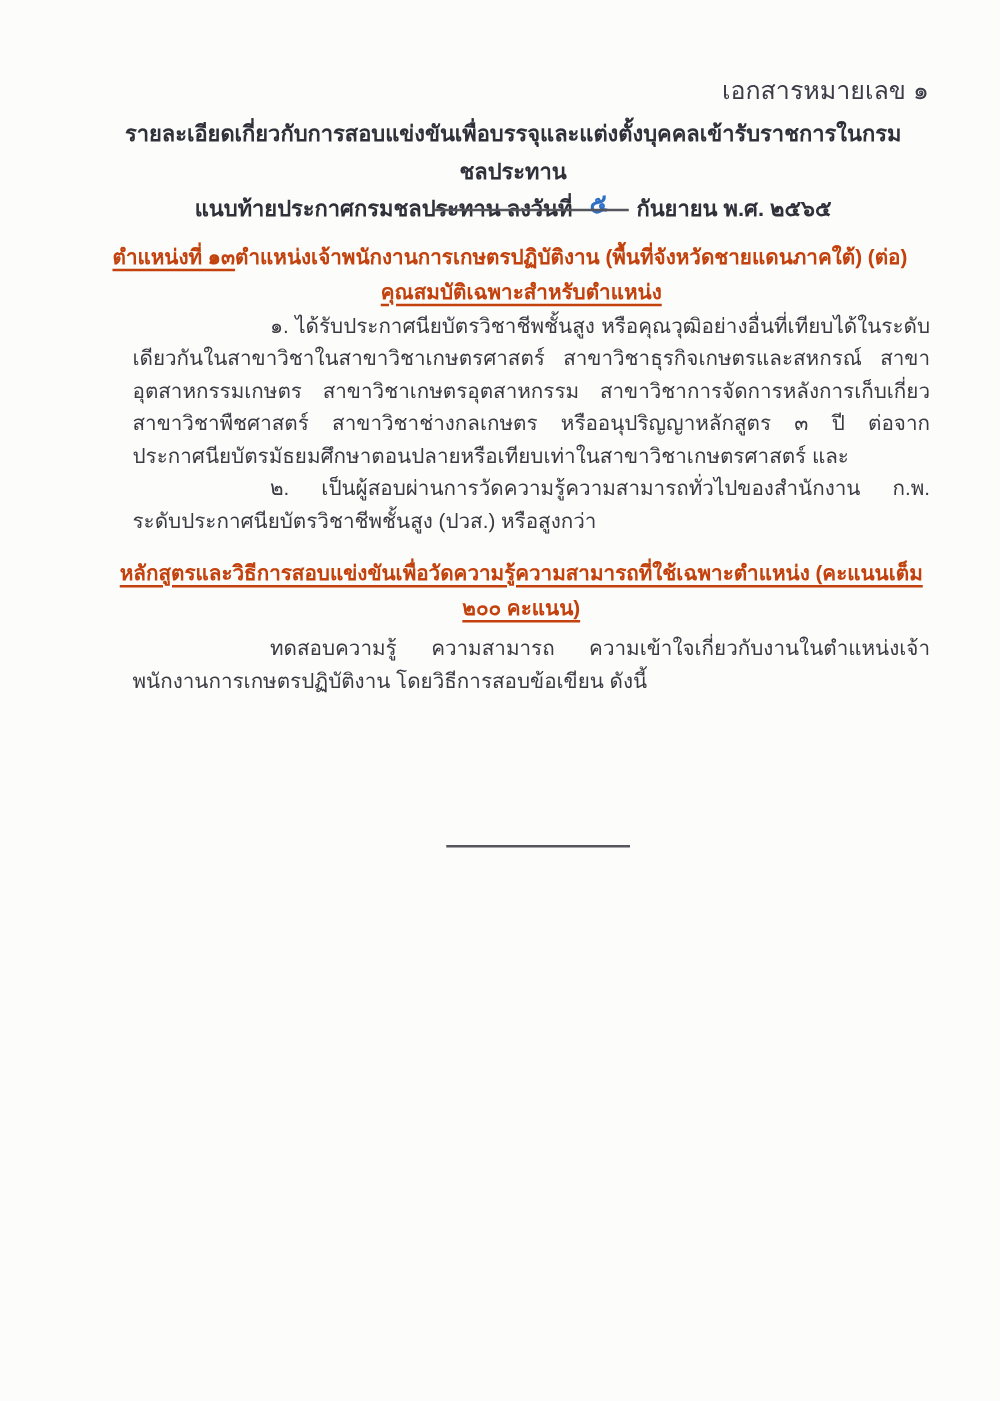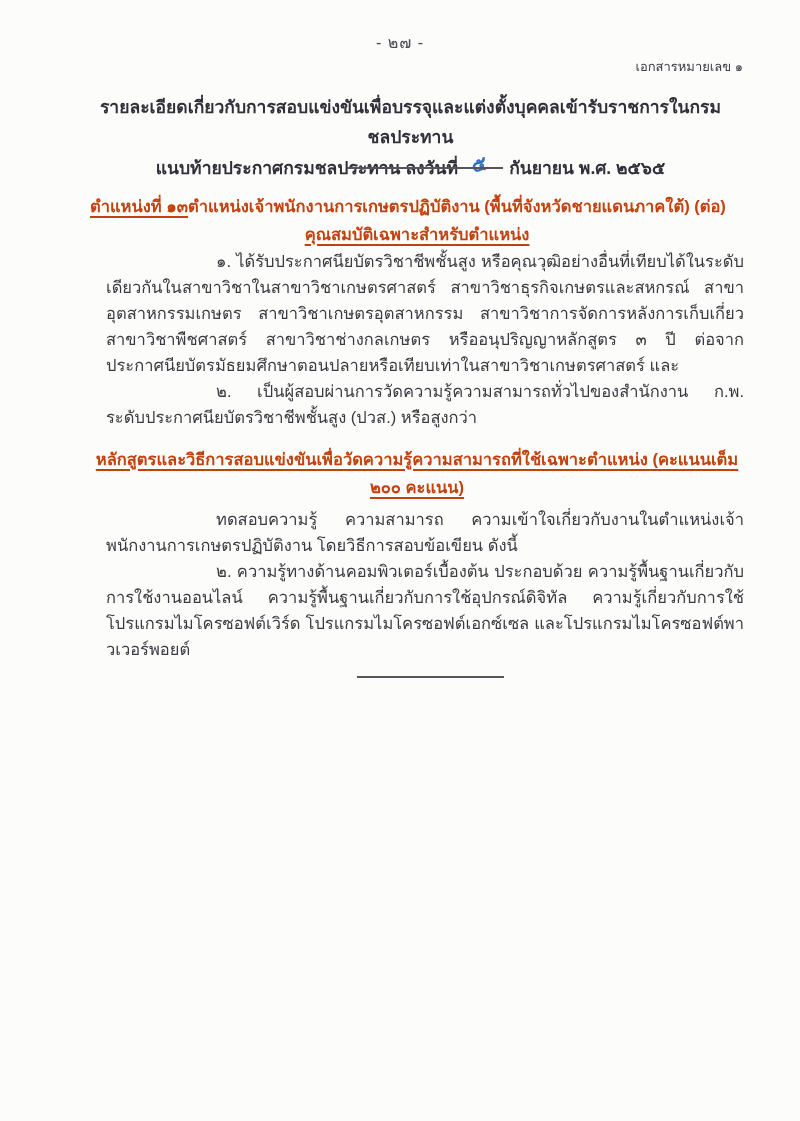--- a/index.html
+++ b/index.html
@@ -20,21 +20,21 @@
     position: absolute;
     top: 30px; left: 0; width: 800px;
     text-align: center;
     font-size: 16px;
     letter-spacing: 1px;
     color: #4a4a55;
   }
   .doc-number {
     position: absolute;
     top: 56px; right: 57px;
-    font-size: 13px;
+    font-size: 20px;
     color: #3c3c48;
   }
   .title-block {
     position: absolute;
     top: 92px; left: 76px; right: 55px;
     text-align: center;
     font-size: 17.5px;
     line-height: 30px;
     font-weight: bold;
     color: #30303a;
@@ -78,21 +78,20 @@
     text-align: center;
   }
   .exam-heading { margin: 15px 0 5px 0; }
   .para { text-indent: 110px; margin-left: 16px; }
 </style>
 </head>
 <body>
 
 <div class="page">
 
-  <div class="page-number">- ๒๗ -</div>
 
   <div class="doc-number">เอกสารหมายเลข ๑</div>
 
   <div class="title-block">
     <div>รายละเอียดเกี่ยวกับการสอบแข่งขันเพื่อบรรจุและแต่งตั้งบุคคลเข้ารับราชการในกรมชลประทาน</div>
     <div>
       <span class="date-prefix">แนบท้ายประกาศกรมชลประทาน ลงวันที่</span><span class="handwritten-day">๕</span><span>กันยายน  พ.ศ. ๒๕๖๕</span>
     </div>
   </div>
 
@@ -112,19 +111,18 @@
 
     <p class="para">๒. เป็นผู้สอบผ่านการวัดความรู้ความสามารถทั่วไปของสำนักงาน ก.พ. ระดับประกาศนียบัตรวิชาชีพชั้นสูง (ปวส.) หรือสูงกว่า</p>
 
     <div class="section-heading bold exam-heading">
       <span class="u">หลักสูตรและวิธีการสอบแข่งขันเพื่อวัดความรู้ความสามารถที่ใช้เฉพาะตำแหน่ง (คะแนนเต็ม ๒๐๐ คะแนน)</span>
     </div>
 
     <p class="para">ทดสอบความรู้ ความสามารถ ความเข้าใจเกี่ยวกับงานในตำแหน่งเจ้าพนักงานการเกษตรปฏิบัติงาน โดยวิธีการสอบข้อเขียน ดังนี้</p>
 
 
-    <p class="para">๒. ความรู้ทางด้านคอมพิวเตอร์เบื้องต้น ประกอบด้วย ความรู้พื้นฐานเกี่ยวกับการใช้งานออนไลน์ ความรู้พื้นฐานเกี่ยวกับการใช้อุปกรณ์ดิจิทัล ความรู้เกี่ยวกับการใช้โปรแกรมไมโครซอฟต์เวิร์ด โปรแกรมไมโครซอฟต์เอกซ์เซล และโปรแกรมไมโครซอฟต์พาวเวอร์พอยต์</p>
 
   </div>
 
   <div class="divider divider-bottom"></div>
 
 </div>
 
 </body></html>

